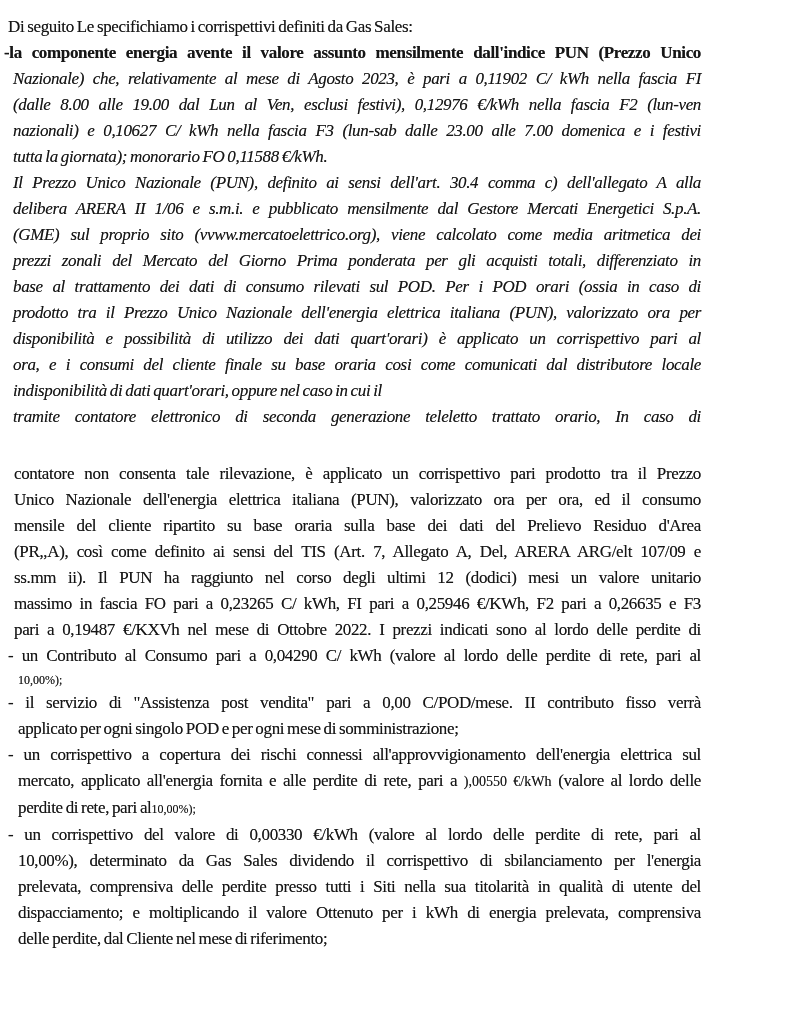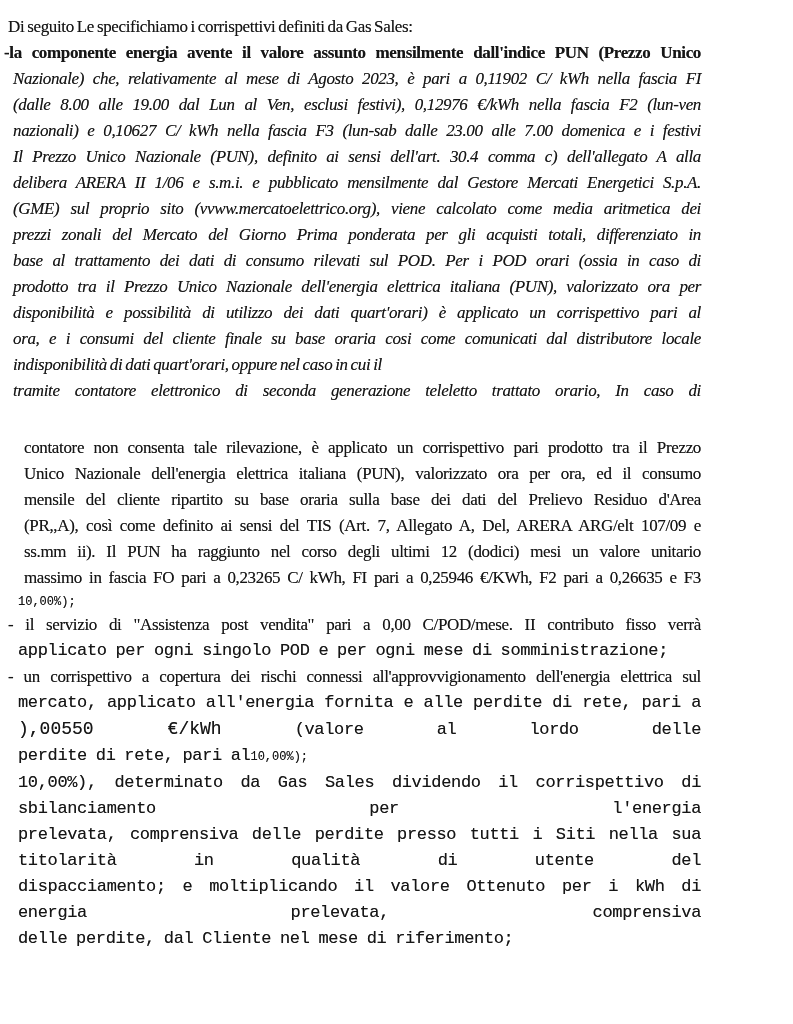--- a/index.html
+++ b/index.html
@@ -19,40 +19,41 @@
   }
   .block{position:relative;}
   .line{min-height:26px;white-space:normal;}
   .line.j{text-align:justify;text-align-last:justify;-moz-text-align-last:justify;}
   .line.l{text-align:left;text-align-last:left;}
   .line.smline{line-height:19px;min-height:19px;}
   
   .i0{margin-left:0;}
   .ib{margin-left:-4px;font-weight:bold;}
   .i1{margin-left:5px;font-style:italic;}
-  .i2{margin-left:16px;}
+  .i2{margin-left:6px;}
   .id{margin-left:0;}
-  .i3{margin-left:10px;font-family:Liberation Mono, monospace;}
+  .i3{margin-left:10px;}
   .sm{font-size:12px;letter-spacing:0;}
-  .sm2{font-size:18px;letter-spacing:0;}
+  .sm2{font-size:14px;letter-spacing:0;}
   .sup{font-size:10.5px;vertical-align:6px;letter-spacing:0;}
 </style>
 </head>
 <body>
 
 <div class="page">
   <div class="doc">
       <div class="block paragraph">
         <div class="line l i0"><span>Di seguito Le specifichiamo i corrispettivi definiti da Gas Sales:</span></div>
       </div>
       <div class="block bullet">
         <div class="line j ib"><span>-la componente energia avente il valore assunto mensilmente dall'indice PUN (Prezzo Unico</span></div>
         <div class="line j i1"><span>Nazionale) che, relativamente al mese di Agosto 2023, è pari a 0,11902 C/ kWh nella fascia FI</span></div>
         <div class="line j i1"><span>(dalle 8.00 alle 19.00 dal Lun al Ven, esclusi festivi), 0,12976 €/kWh nella fascia F2 (lun-ven</span></div>
         <div class="line j i1"><span>nazionali) e 0,10627 C/ kWh nella fascia F3 (lun-sab dalle 23.00 alle 7.00 domenica e i festivi</span></div>
+        <div class="line l i1"><span>tutta la giornata); monorario FO 0,11588 €/kWh.</span></div>
       </div>
       <div class="block paragraph">
         <div class="line j i1"><span>Il Prezzo Unico Nazionale (PUN), definito ai sensi dell'art. 30.4 comma c) dell'allegato A alla</span></div>
         <div class="line j i1"><span>delibera ARERA II 1/06 e s.m.i. e pubblicato mensilmente dal Gestore Mercati Energetici S.p.A.</span></div>
         <div class="line j i1"><span>(GME) sul proprio sito (vvww.mercatoelettrico.org), viene calcolato come media aritmetica dei</span></div>
         <div class="line j i1"><span>prezzi zonali del Mercato del Giorno Prima ponderata per gli acquisti totali, differenziato in</span></div>
         <div class="line j i1"><span>base al trattamento dei dati di consumo rilevati sul POD. Per i POD orari (ossia in caso di</span></div>
         <div class="line j i1"><span>prodotto tra il Prezzo Unico Nazionale dell'energia elettrica italiana (PUN), valorizzato ora per</span></div>
         <div class="line j i1"><span>disponibilità e possibilità di utilizzo dei dati quart'orari) è applicato un corrispettivo pari al</span></div>
         <div class="line j i1"><span>ora, e i consumi del cliente finale su base oraria cosi come comunicati dal distributore locale</span></div>
@@ -60,33 +61,36 @@
         <div class="line j i1"><span>tramite contatore elettronico di seconda generazione teleletto trattato orario, In caso di</span></div>
       </div>
       <div class="block gap" style="height: 31px;"></div>
       <div class="block paragraph">
         <div class="line j i2"><span>contatore non consenta tale rilevazione, è applicato un corrispettivo pari prodotto tra il Prezzo</span></div>
         <div class="line j i2"><span>Unico Nazionale dell'energia elettrica italiana (PUN), valorizzato ora per ora, ed il consumo</span></div>
         <div class="line j i2"><span>mensile del cliente ripartito su base oraria sulla base dei dati del Prelievo Residuo d'Area</span></div>
         <div class="line j i2"><span>(PR,,A), così come definito ai sensi del TIS (Art. 7, Allegato A, Del, ARERA ARG/elt 107/09 e</span></div>
         <div class="line j i2"><span>ss.mm ii). Il PUN ha raggiunto nel corso degli ultimi 12 (dodici) mesi un valore unitario</span></div>
         <div class="line j i2"><span>massimo in fascia FO pari a 0,23265 C/ kWh, FI pari a 0,25946 €/KWh, F2 pari a 0,26635 e F3</span></div>
+        <div class="line j i2"><span>pari a 0,19487 €/KXVh nel mese di Ottobre 2022. I prezzi indicati sono al lordo delle perdite di</span></div>
       </div>
       <div class="block bullet">
+        <div class="line j id"><span>- un Contributo al Consumo pari a 0,04290 C/ kWh (valore al lordo delle perdite di rete, pari al</span></div>
         <div class="line l i3 smline"><span class="sm">10,00%);</span></div>
       </div>
       <div class="block bullet">
         <div class="line j id"><span>- il servizio di "Assistenza post vendita" pari a 0,00 C/POD/mese. II contributo fisso verrà</span></div>
         <div class="line l i3"><span>applicato per ogni singolo POD e per ogni mese di somministrazione;</span></div>
       </div>
       <div class="block bullet">
         <div class="line j id"><span>- un corrispettivo a copertura dei rischi connessi all'approvvigionamento dell'energia elettrica sul</span></div>
         <div class="line j i3"><span>mercato, applicato all'energia fornita e alle perdite di rete, pari a </span><span class="sm2">),00550 €/kWh</span><span> (valore al lordo delle</span></div>
         <div class="line l i3"><span>perdite di rete, pari al</span><span class="sm">10,00%);</span></div>
       </div>
       <div class="block bullet">
+        <div class="line j id"><span>- un corrispettivo del valore di 0,00330 €/kWh (valore al lordo delle perdite di rete, pari al</span></div>
         <div class="line j i3"><span>10,00%), determinato da Gas Sales dividendo il corrispettivo di sbilanciamento per l'energia</span></div>
         <div class="line j i3"><span>prelevata, comprensiva delle perdite presso tutti i Siti nella sua titolarità in qualità di utente del</span></div>
         <div class="line j i3"><span>dispacciamento; e moltiplicando il valore Ottenuto per i kWh di energia prelevata, comprensiva</span></div>
         <div class="line l i3"><span>delle perdite, dal Cliente nel mese di riferimento;</span></div>
       </div>
     </div>
 </div>
 
 </body></html>

